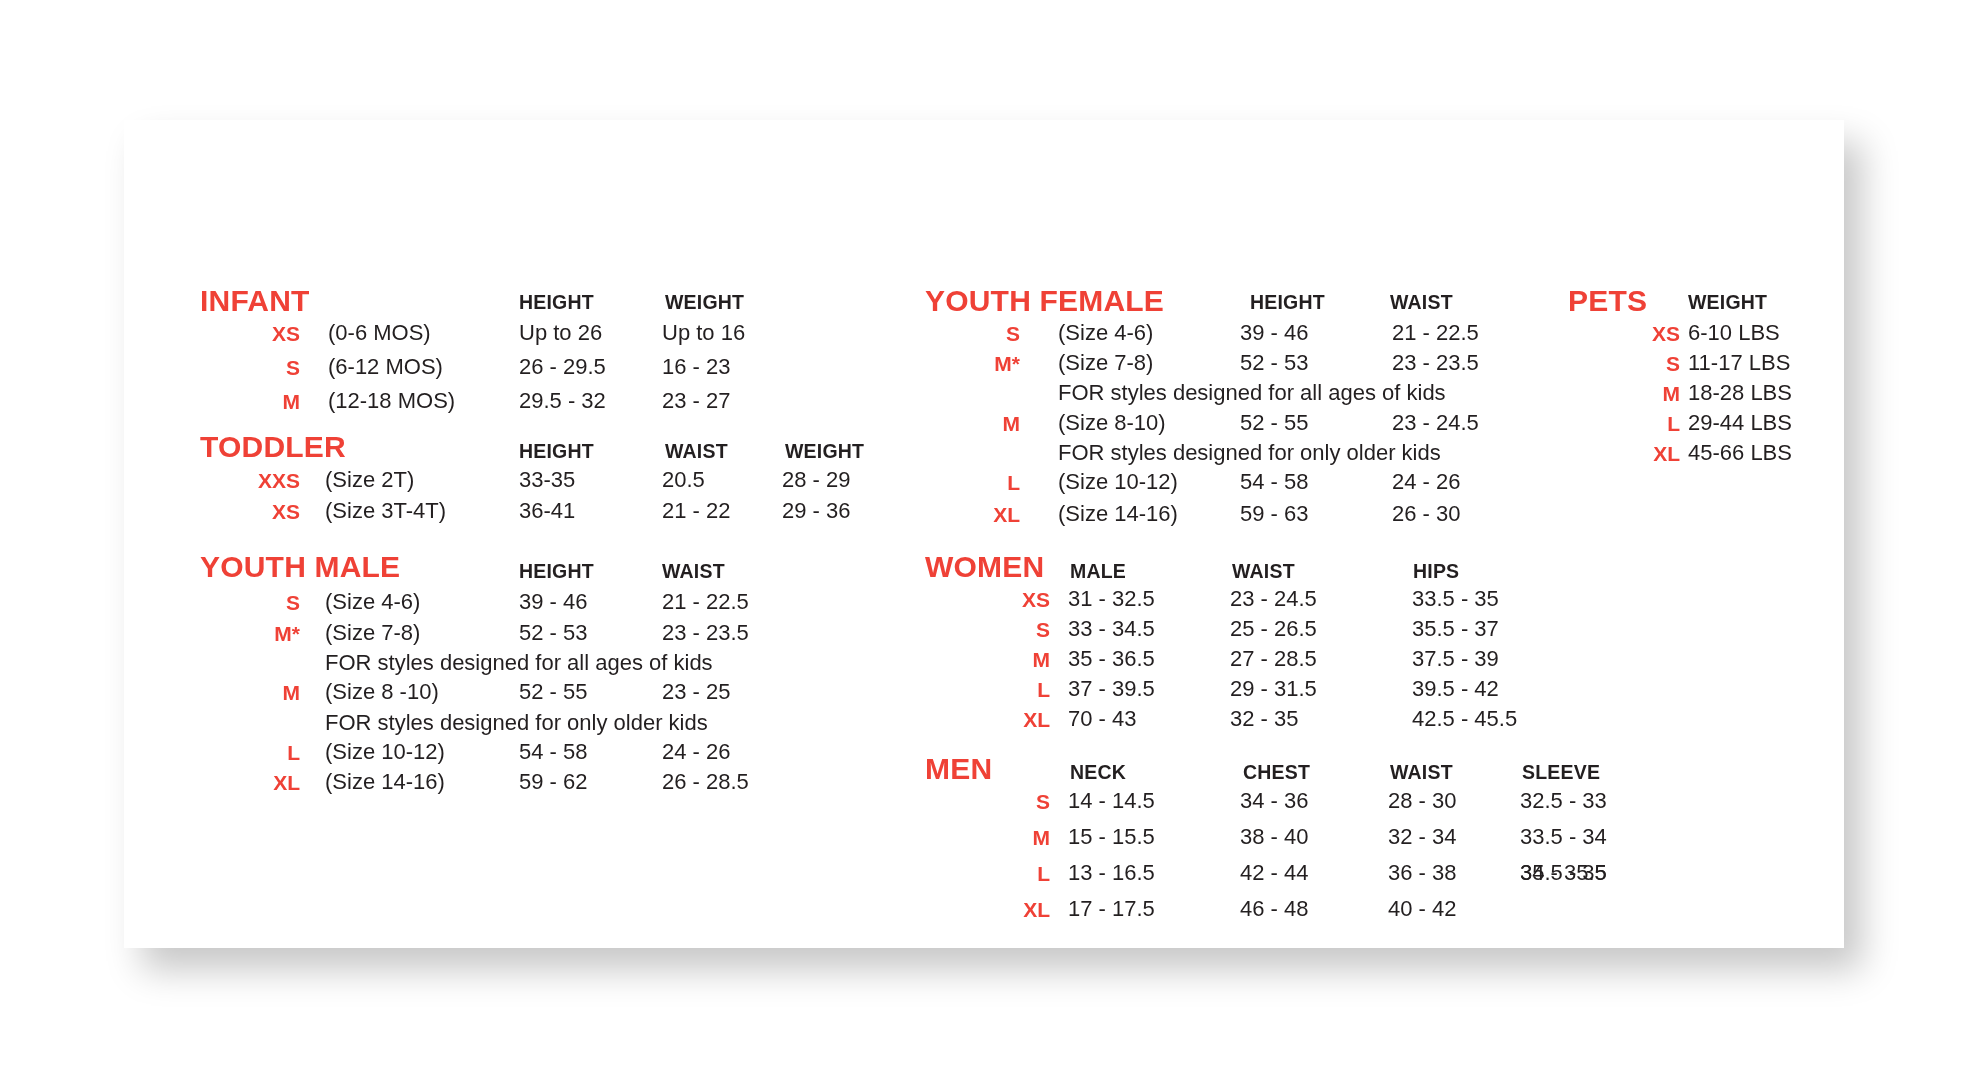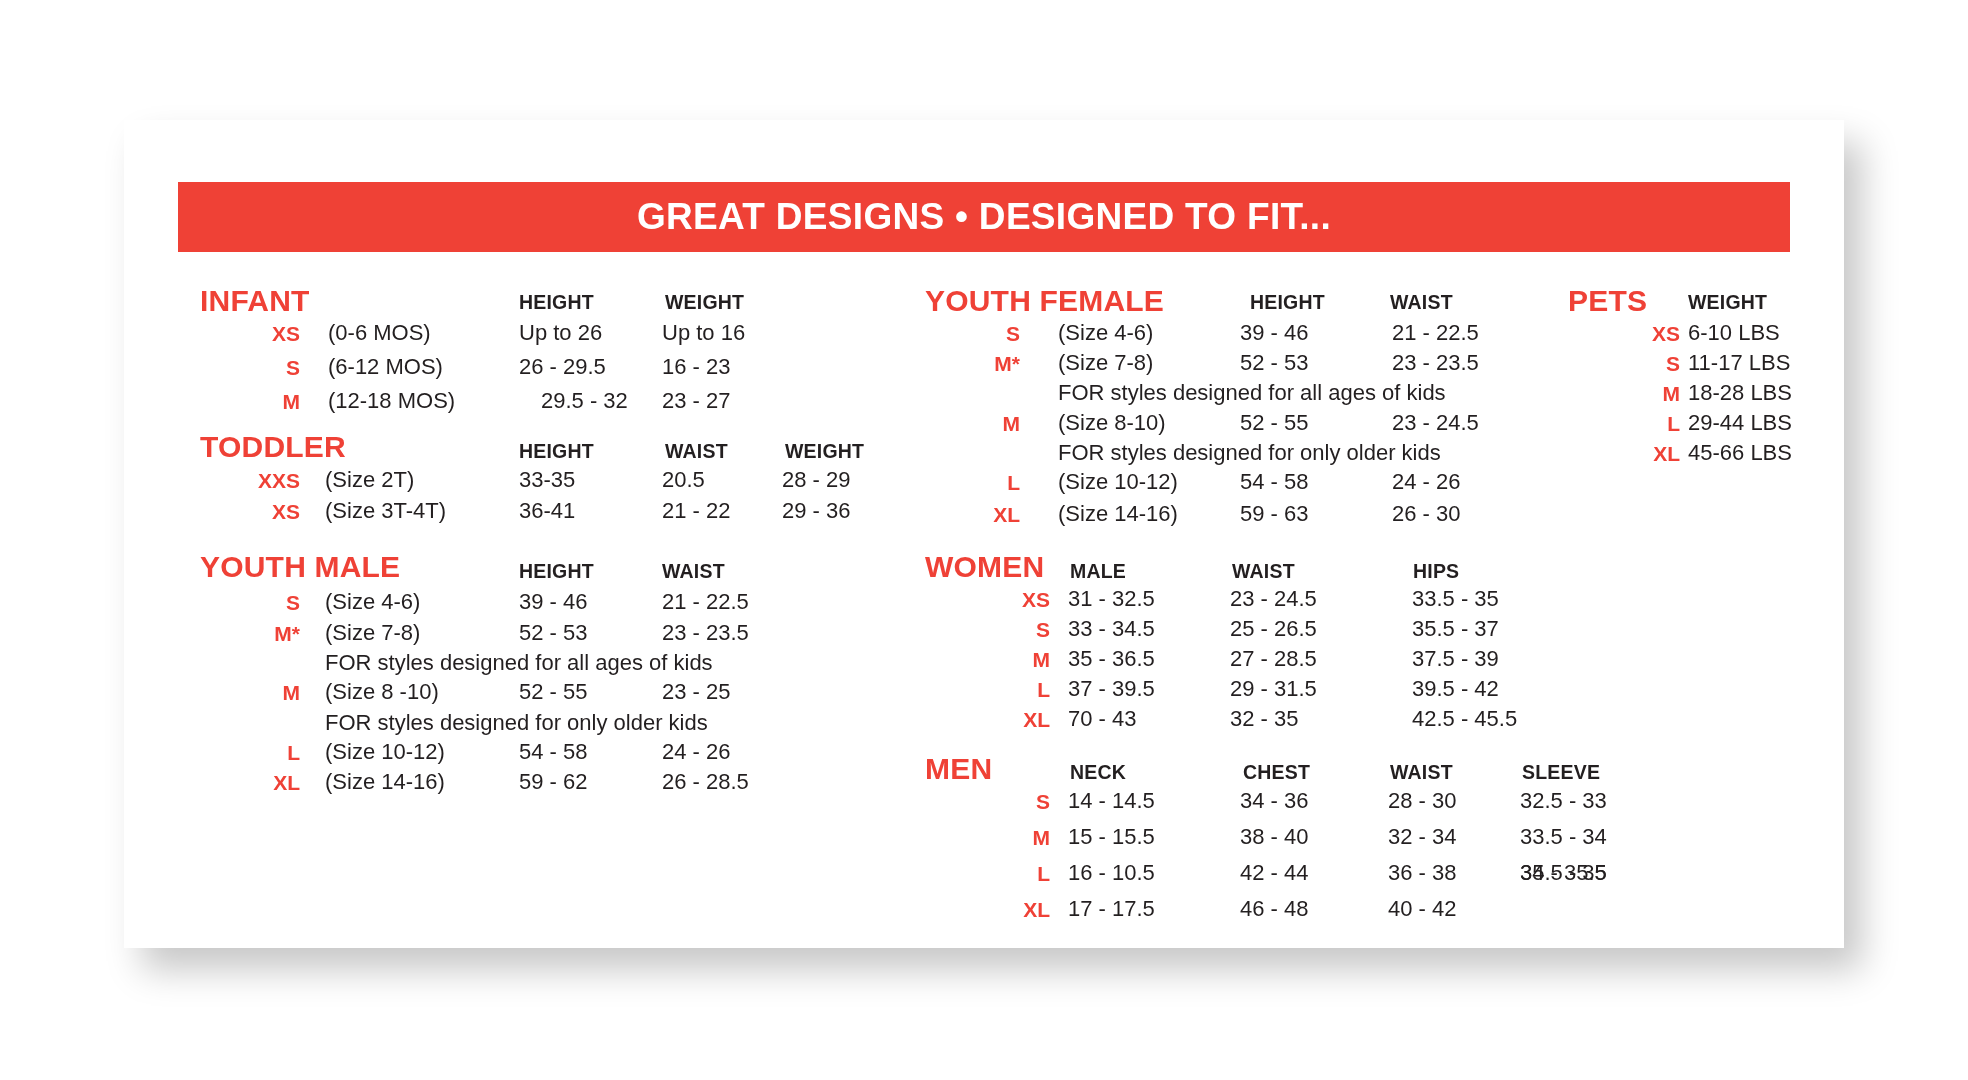--- a/index.html
+++ b/index.html
@@ -83,41 +83,38 @@
   
   .size-box { position: absolute; text-align: right; }
 </style>
 </head>
 <body>
 
 <div id="page">
 
   <div class="card"></div>
 
-  <div class="banner">
-    <span class="banner-text">GREAT DESIGNS • DESIGNED TO FIT...</span>
-  </div>
 
   <div class="abs grp-title" style="left:200px; top:284px;">INFANT</div>
   <div class="abs col-head" style="left:519px; top:291px;">HEIGHT</div>
   <div class="abs col-head" style="left:665px; top:291px;">WEIGHT</div>
 
   <div class="size-box size-lbl" style="left:210px; top:322px; width:90px;">XS</div>
   <div class="abs val" style="left:328px; top:320px;">(0-6 MOS)</div>
   <div class="abs val" style="left:519px; top:320px;">Up to 26</div>
   <div class="abs val" style="left:662px; top:320px;text-align:right;">Up to 16</div>
 
   <div class="size-box size-lbl" style="left:210px; top:356px; width:90px;">S</div>
   <div class="abs val" style="left:328px; top:354px;">(6-12 MOS)</div>
   <div class="abs val" style="left:519px; top:354px;">26 - 29.5</div>
   <div class="abs val" style="left:662px; top:354px;">16 - 23</div>
 
   <div class="size-box size-lbl" style="left:210px; top:390px; width:90px;">M</div>
   <div class="abs val" style="left:328px; top:388px;">(12-18 MOS)</div>
-  <div class="abs val" style="left:541px; top:388px;">29.5 - 32</div>
+  <div class="abs val" style="left:519px; top:388px;">29.5 - 32</div>
   <div class="abs val" style="left:662px; top:388px;">23 - 27</div>
 
   <div class="abs grp-title" style="left:200px; top:430px;">TODDLER</div>
   <div class="abs col-head" style="left:519px; top:440px;">HEIGHT</div>
   <div class="abs col-head" style="left:665px; top:440px;">WAIST</div>
   <div class="abs col-head" style="left:785px; top:440px;">WEIGHT</div>
 
   <div class="size-box size-lbl" style="left:195px; top:469px; width:105px;">XXS</div>
   <div class="abs val" style="left:325px; top:467px;">(Size 2T)</div>
   <div class="abs val" style="left:519px; top:467px;">33-35</div>
@@ -238,21 +235,21 @@
   <div class="abs val" style="left:1388px; top:788px;">28 - 30</div>
   <div class="abs val" style="left:1520px; top:788px;">32.5 - 33</div>
 
   <div class="size-box size-lbl" style="left:960px; top:826px; width:90px;">M</div>
   <div class="abs val" style="left:1068px; top:824px;">15 - 15.5</div>
   <div class="abs val" style="left:1240px; top:824px;">38 - 40</div>
   <div class="abs val" style="left:1388px; top:824px;">32 - 34</div>
   <div class="abs val" style="left:1520px; top:824px;">33.5 - 34</div>
 
   <div class="size-box size-lbl" style="left:960px; top:862px; width:90px;">L</div>
-  <div class="abs val" style="left:1068px; top:860px;">16 - 10.5</div>
+  <div class="abs val" style="left:1068px; top:860px;">13 - 16.5</div>
   <div class="abs val" style="left:1240px; top:860px;">42 - 44</div>
   <div class="abs val" style="left:1388px; top:860px;">36 - 38</div>
   <div class="abs val" style="left:1520px; top:860px;">34.5 - 35</div>
 
   <div class="size-box size-lbl" style="left:960px; top:898px; width:90px;">XL</div>
   <div class="abs val" style="left:1068px; top:896px;">17 - 17.5</div>
   <div class="abs val" style="left:1240px; top:896px;">46 - 48</div>
   <div class="abs val" style="left:1388px; top:896px;">40 - 42</div>
   <div class="abs val" style="left:1520px; top:860px;">35 - 35.5</div>
 

